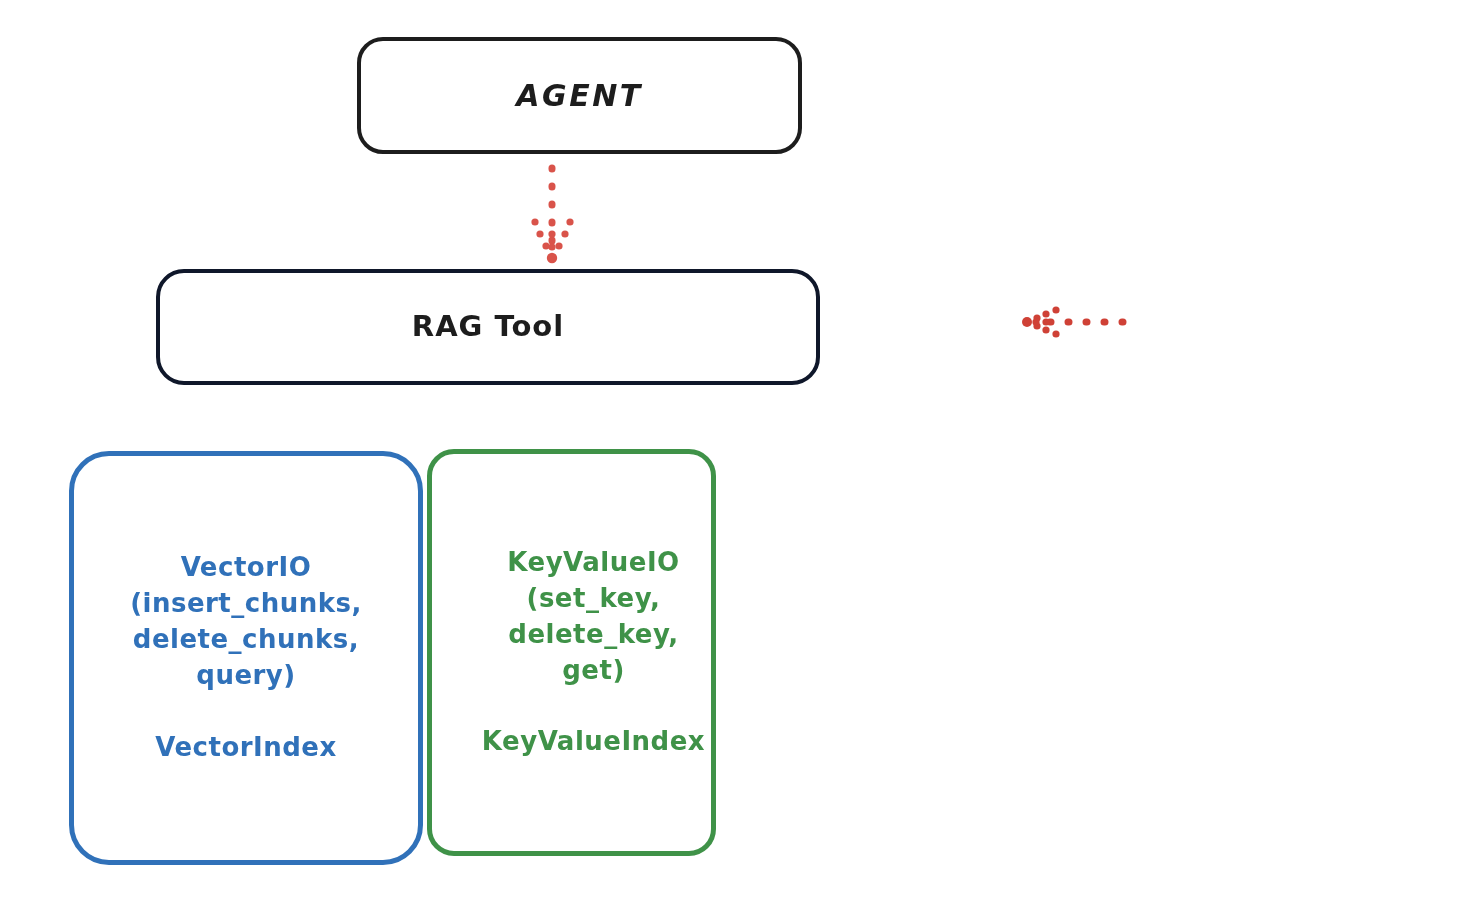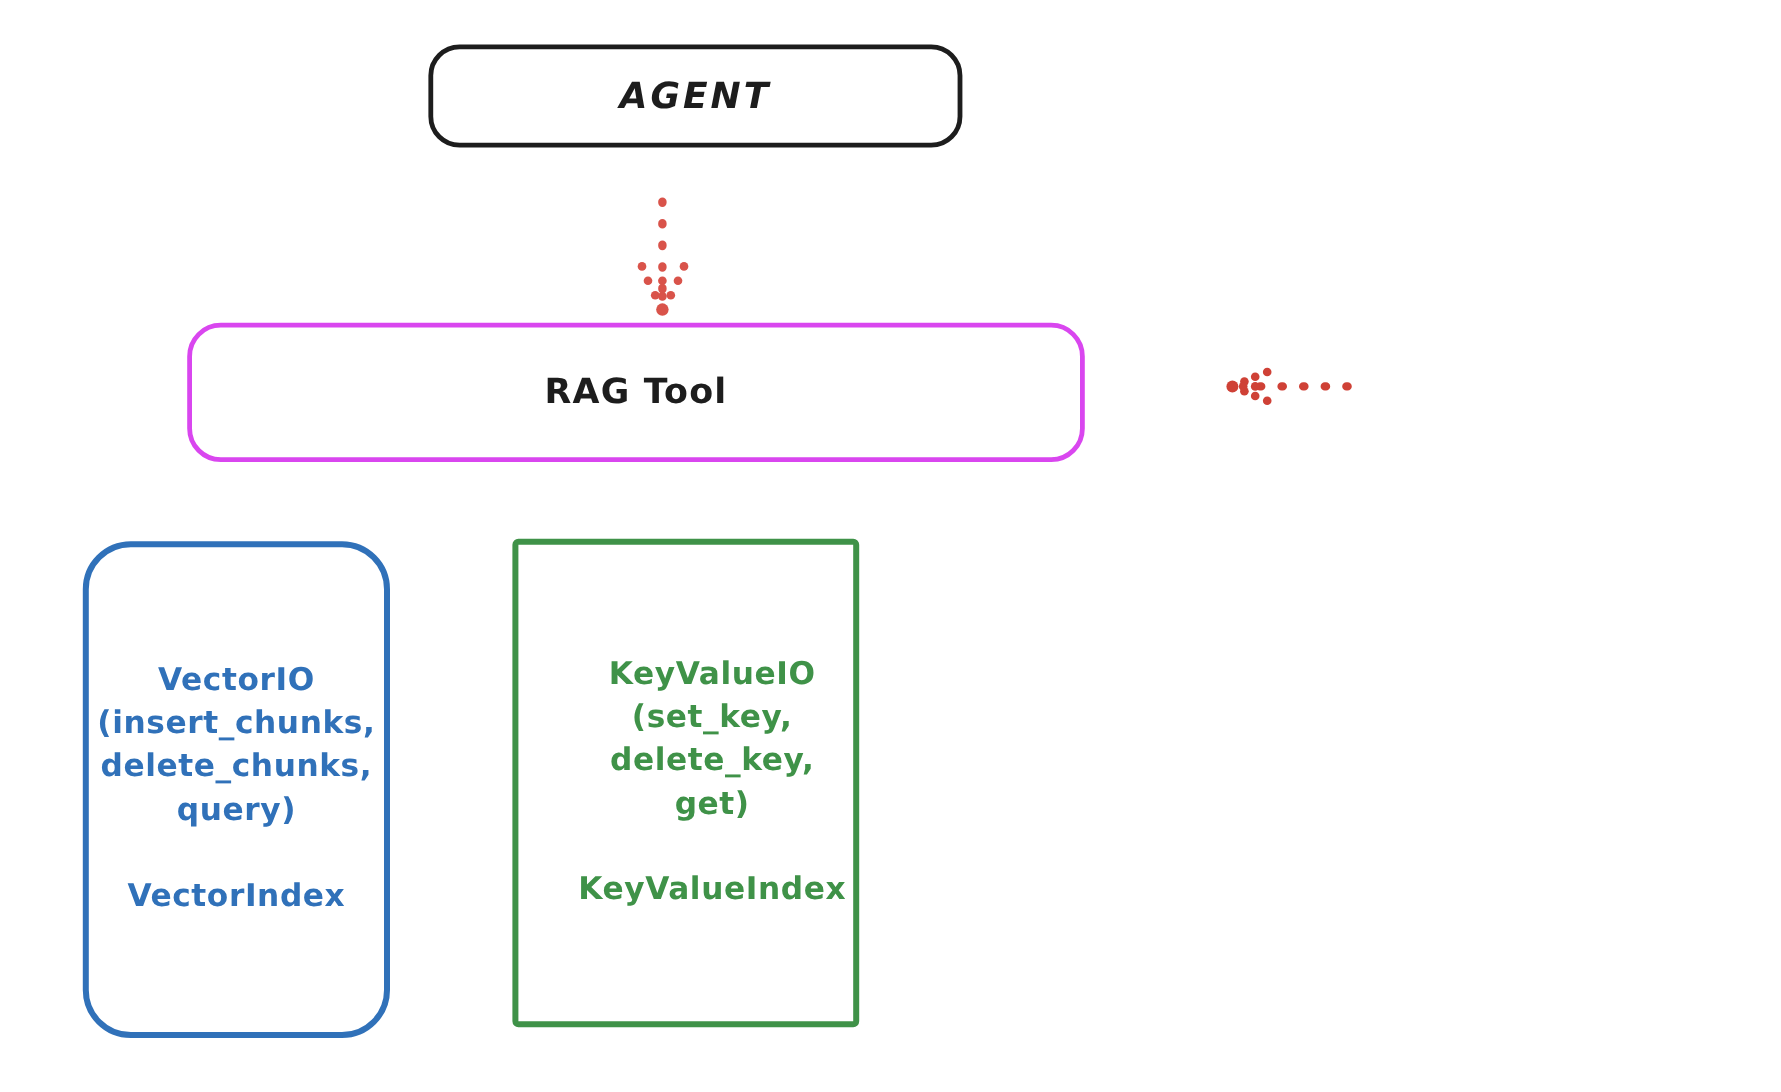--- a/index.html
+++ b/index.html
@@ -35,39 +35,39 @@
     white-space: pre-line;
     line-height: 1.30;
     letter-spacing: 0.5px;
   }
 
   
   #agent-box {
     left: 357px;
     top: 37px;
     width: 445px;
-    height: 86px;
+    height: 117px;
     border: 4px solid #1d1d1d;
     border-radius: 26px;
   }
   #agent-box .node-label {
     color: #1d1d1d;
     font-size: 30px;
     font-weight: 700;
     font-style: italic;
     letter-spacing: 2.5px;
   }
 
   
   #rag-tool-box {
     left: 156px;
     top: 269px;
-    width: 748px;
+    width: 664px;
     height: 116px;
-    border: 4px solid #d946ef;
+    border: 4px solid #0f172a;
     border-radius: 28px;
   }
   #rag-tool-box .node-label {
     color: #1d1d1d;
     font-size: 29px;
     font-weight: 600;
     letter-spacing: 1px;
   }
 
   
@@ -78,34 +78,34 @@
   }
   .cap-box .node-label {
     font-size: 26px;
     font-weight: 600;
     line-height: 1.38;
   }
 
   #vector-io-box {
     left: 69px;
     top: 451px;
-    width: 256px;
+    width: 354px;
     height: 414px;
     border-color: #3071b9;
     border-radius: 40px;
   }
   #vector-io-box .node-label { color: #3071b9; }
 
   #key-value-io-box {
     left: 427px;
     top: 449px;
     width: 289px;
     height: 407px;
     border-color: #3f9248;
-    border-radius: 5px;
+    border-radius: 27px;
     padding-left: 44px;
   }
   #key-value-io-box .node-label { color: #3f9248; }
 
   #relational-io-box {
     left: 787px;
     top: 449px;
     width: 274px;
     height: 397px;
     border-color: #9b3fb5;

